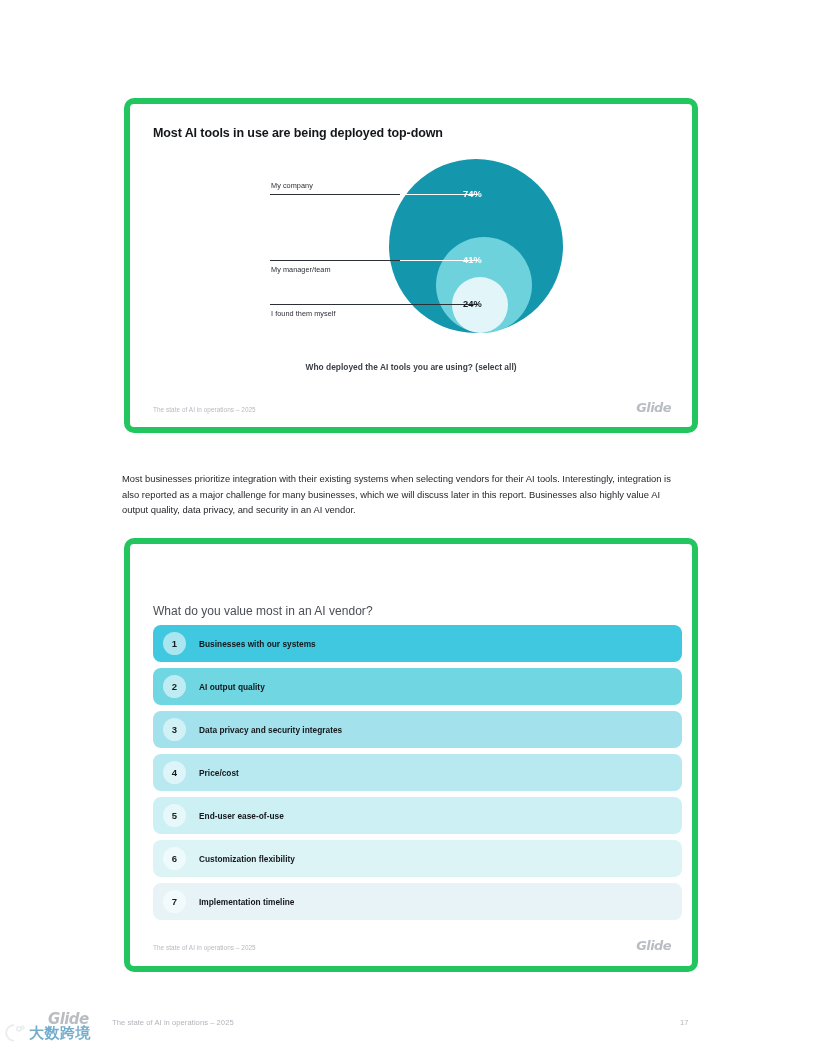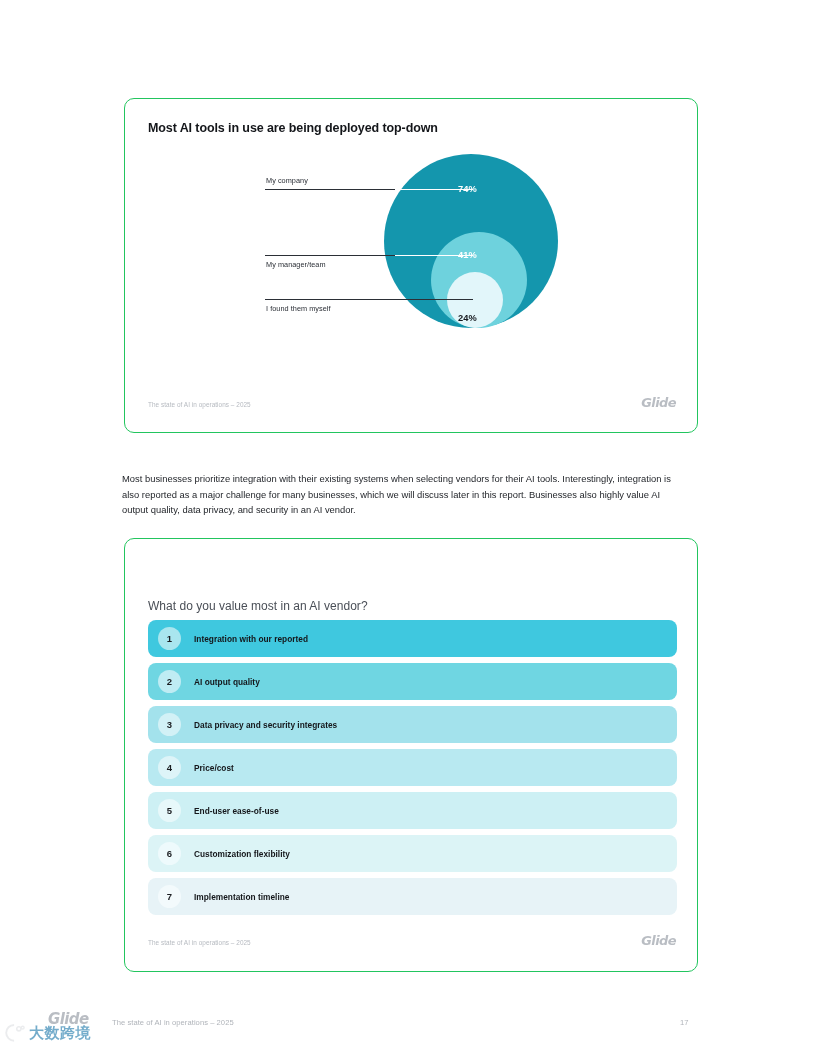--- a/index.html
+++ b/index.html
@@ -13,21 +13,21 @@
     position: relative;
     font-family: "Liberation Sans", sans-serif;
     color: #1b1d21;
     overflow: hidden;
   }
 
   
   .card {
     position: absolute;
     background: #ffffff;
-    border: 1px solid #22c55e;
+    border: 6px solid #22c55e;
     border-radius: 10px;
     box-sizing: border-box;
   }
 
   .card-title {
     position: absolute;
     left: 23px;
     font-size: 12.5px;
     font-weight: bold;
     letter-spacing: -0.1px;
@@ -285,40 +285,41 @@
       <div class="rule-light" style="left:130px; width:78px;"></div>
     </div>
     <div class="leader-label" style="left:141px; top:116px;">My manager/team</div>
     <div class="bubble-value on-dark" style="left:333px; top:106px;">41%</div>
 
     <div class="leader" style="left:140px; top:155px; width:210px;">
       <div class="rule-dark" style="width:130px;"></div>
       <div class="rule-light dark-on-pale" style="left:130px; width:78px;"></div>
     </div>
     <div class="leader-label" style="left:141px; top:160px;">I found them myself</div>
-    <div class="bubble-value on-pale" style="left:333px; top:150px;margin-top:19px;">24%</div>
+    <div class="bubble-value on-pale" style="left:333px; top:150px;">24%</div>
   </div>
 
+  <div class="chart-question" style="top:258px;">Who deployed the AI tools you are using? (select all)</div>
 
   <div class="card-footer-note" style="top:302px;">The state of AI in operations – 2025</div>
 
   <div class="glide-logo" style="right:21px; top:296px; font-size:13px;">Glide</div>
 </div>
 
 <p id="body-paragraph">Most businesses prioritize integration with their existing systems when selecting vendors for their AI tools. Interestingly, integration is also reported as a major challenge for many businesses, which we will discuss later in this report. Businesses also highly value AI output quality, data privacy, and security in an AI vendor.</p>
 
 <div class="card" id="card-ranking">
 
 
   <div class="card-subtitle" style="top:60px;">What do you value most in an AI vendor?</div>
 
   <div class="rank-list" id="rank-list">
       <div class="rank-row" style="background: rgb(63, 200, 223);">
         <div class="rank-badge" style="background: rgb(169, 230, 239);">1</div>
-        <div class="rank-label">Integration with our reported</div>
+        <div class="rank-label">Businesses with our systems</div>
       </div>
       <div class="rank-row" style="background: rgb(111, 214, 226);">
         <div class="rank-badge" style="background: rgb(191, 236, 243);">2</div>
         <div class="rank-label">AI output quality</div>
       </div>
       <div class="rank-row" style="background: rgb(163, 226, 236);">
         <div class="rank-badge" style="background: rgb(210, 241, 246);">3</div>
         <div class="rank-label">Data privacy and security integrates</div>
       </div>
       <div class="rank-row" style="background: rgb(184, 233, 241);">

